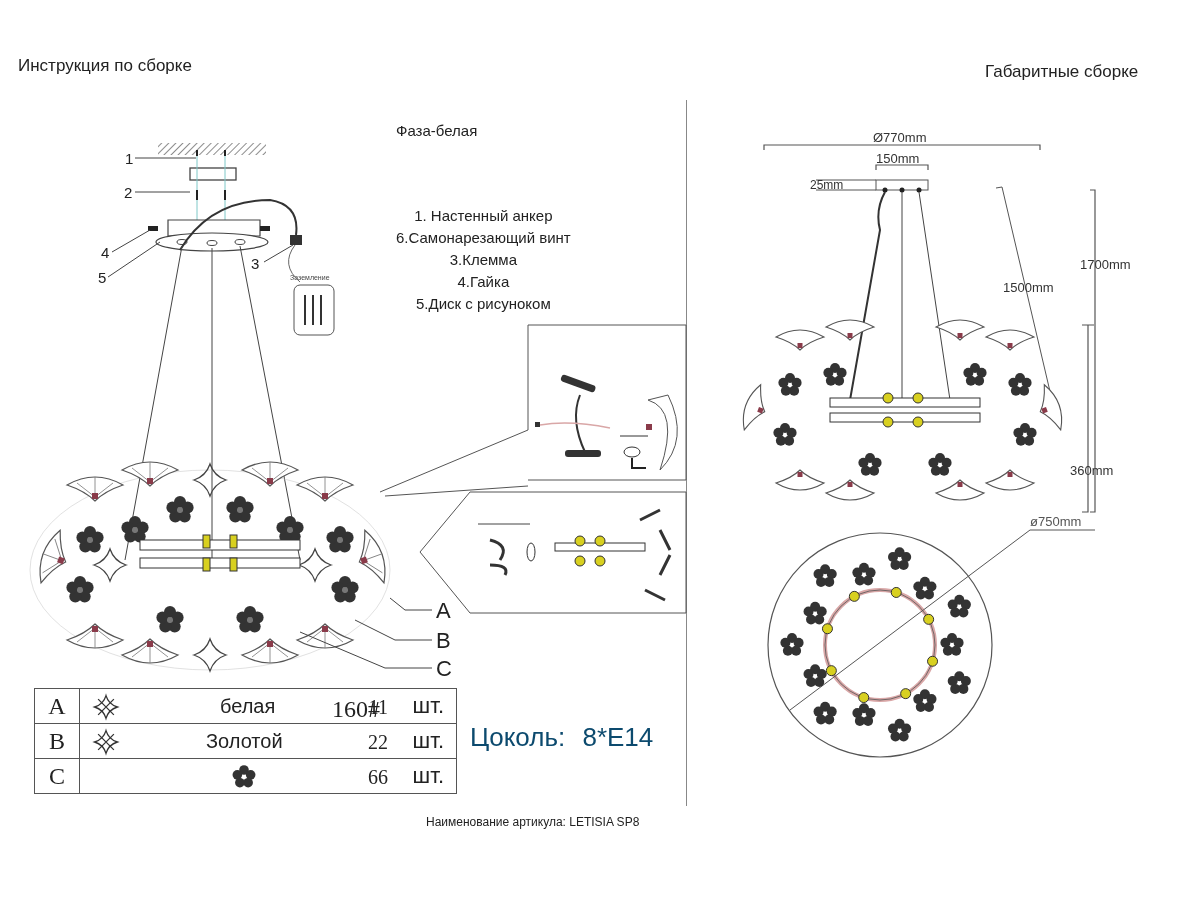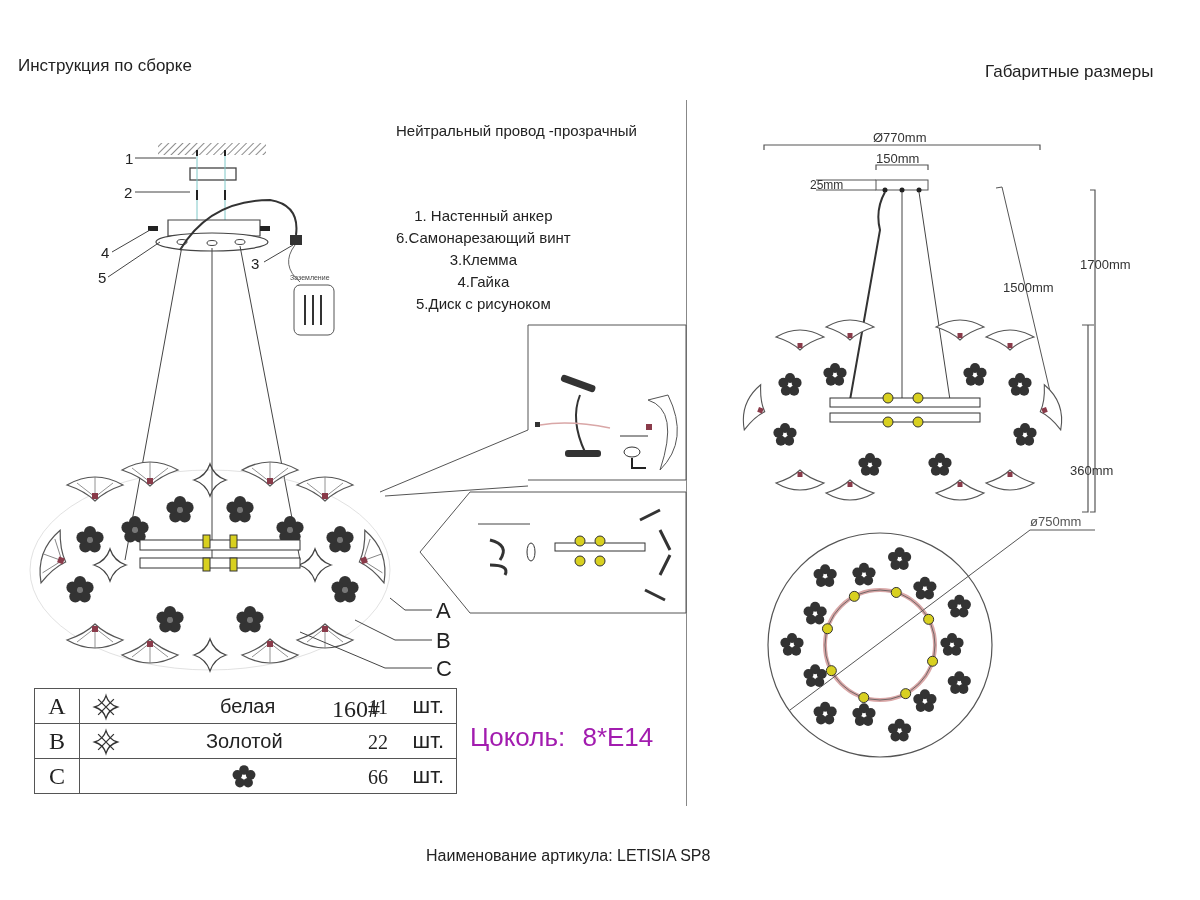--- a/index.html
+++ b/index.html
@@ -4,45 +4,45 @@
 <style>
   html, body { margin: 0; padding: 0; background: #ffffff; }
   body { width: 1200px; height: 900px; position: relative; overflow: hidden;
          font-family: "Liberation Sans", "DejaVu Sans", sans-serif; color: #222; }
   .abs { position: absolute; }
   .title-left { left: 18px; top: 56px; font-size: 17px; text-align: right; }
   .title-right { left: 985px; top: 62px; font-size: 17px; }
   .notes { left: 396px; top: 120px; font-size: 15px; line-height: 22px; }
   .parts { left: 396px; top: 205px; font-size: 15px; line-height: 22px; text-align: center; }
   .divider { left: 686px; top: 100px; width: 1px; height: 706px; background: #888; }
-  .product-name { left: 426px; top: 815px; font-size: 16px; margin-top: 32px; }
-  .socket { left: 470px; top: 722px; font-size: 26px; color: #a21caf; }
+  .product-name { left: 426px; top: 815px; font-size: 12px; }
+  .socket { left: 470px; top: 722px; font-size: 26px; color: #0c4a6e; }
 
   
   .ptable { left: 34px; top: 688px; border-collapse: collapse; border: 1.5px solid #555; }
   .ptable td { border-top: 1.5px solid #555; height: 34px; padding: 0; font-size: 20px; }
   .ptable td.letter { width: 44px; border-right: 1.5px solid #555; text-align: center;
                       font-family: "Liberation Serif", serif; font-size: 24px; }
   .ptable td.body { width: 376px; position: relative; }
   .cell-icon { position: absolute; left: 12px; top: 4px; width: 28px; height: 28px; }
   .cell-icon.center { left: 150px; }
   .cell-name { position: absolute; left: 140px; top: 6px; font-size: 20px; }
   .cell-code { position: absolute; left: 252px; top: 7px; font-family: "Liberation Serif", serif; font-size: 24px; }
   .cell-qty { position: absolute; right: 68px; top: 7px; font-family: "Liberation Serif", serif; font-size: 20px; text-align: right; }
   .cell-unit { position: absolute; right: 12px; top: 4px; font-size: 22px; font-weight: normal; }
   svg text { font-family: "Liberation Sans", sans-serif; }
 </style>
 </head>
 <body>
 
 <div class="abs title-left">Инструкция по сборке</div>
-<div class="abs title-right">Габаритные размеры</div>
+<div class="abs title-right">Габаритные сборке</div>
 
 <div class="abs notes">
-  <div>Нейтральный провод -прозрачный</div>
+  <div>Фаза-белая</div>
 </div>
 <div class="abs parts">
   <div>1. Настенный анкер</div>
   <div>6.Самонарезающий винт</div>
   <div>3.Клемма</div>
   <div>4.Гайка</div>
   <div>5.Диск с рисуноком</div>
 </div>
 
 <div class="abs divider"></div>

